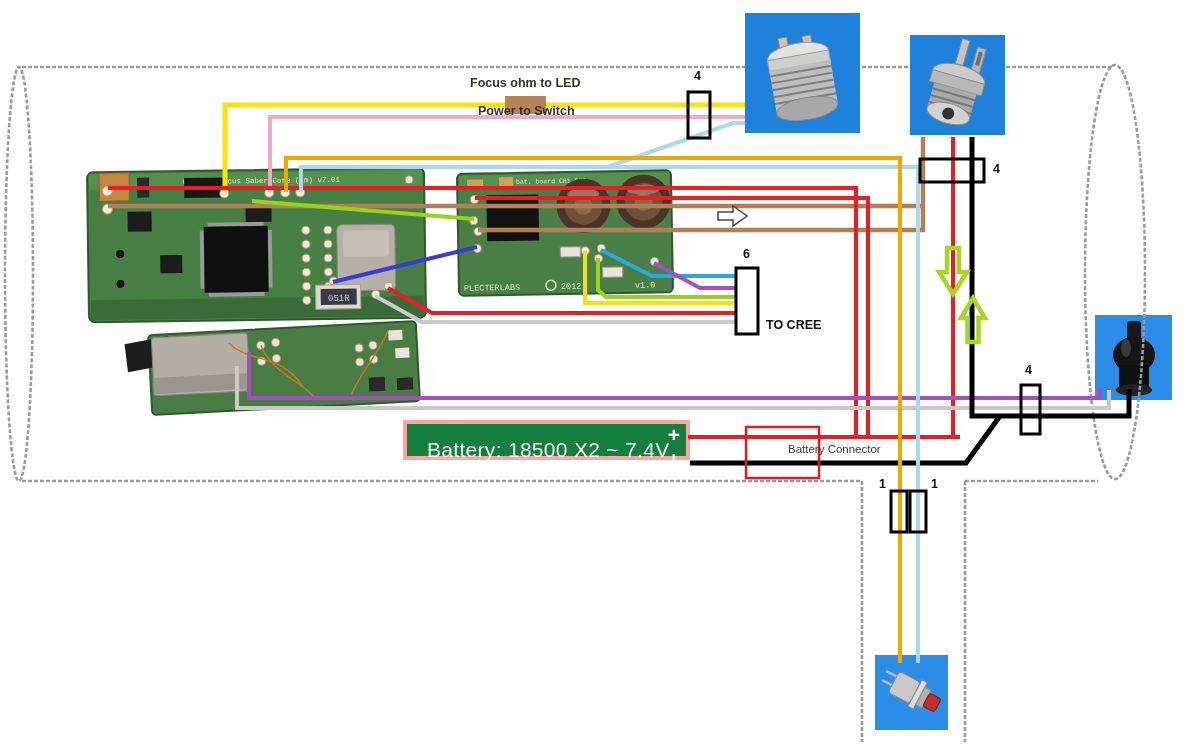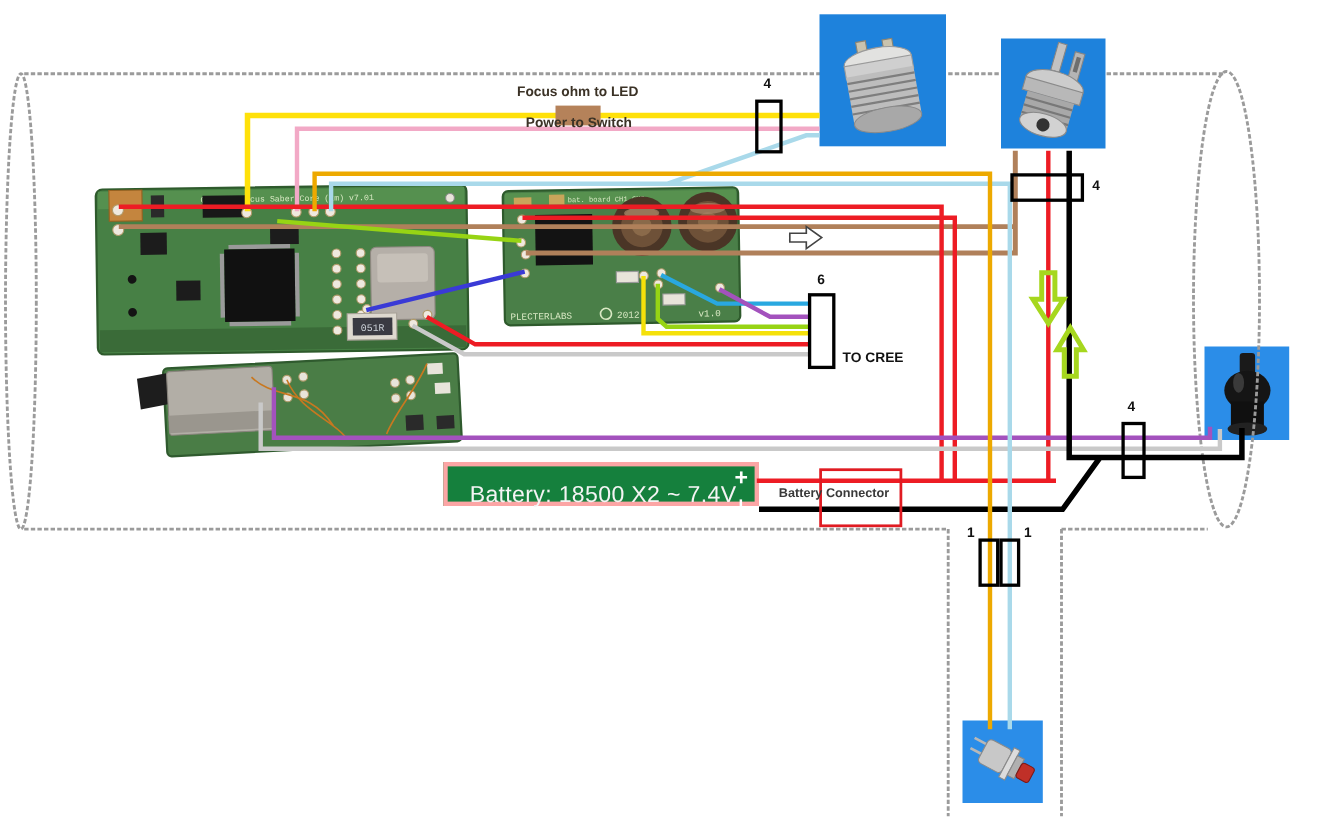--- a/index.html
+++ b/index.html
@@ -8,21 +8,21 @@
          font-family:"Liberation Sans",sans-serif;}
   svg{position:absolute;left:0;top:0;}
   .photo{position:absolute;background:#1e82dc;z-index:2;}
   .lab{position:absolute;z-index:4;font-size:12.5px;font-weight:600;color:#3b3226;white-space:nowrap;}
   .num{position:absolute;z-index:4;font-size:12.5px;font-weight:700;color:#111;}
   #battery{position:absolute;left:403px;top:420px;width:287px;height:40px;z-index:2;
            background:#15803d;border:4px solid #fca5a5;box-sizing:border-box;}
   #battery .btxt{position:absolute;left:20px;top:14px;font-size:21px;color:#f4f4f4;letter-spacing:.3px;}
   #battery .bplus{position:absolute;right:6px;top:-1px;font-size:21px;font-weight:700;color:#fff;}
   #battery .bminus{position:absolute;right:10px;top:27px;font-size:17px;font-weight:700;color:#fff;}
-  #bconn-label{position:absolute;left:708px;top:443px;z-index:4;font-size:11.5px;color:#3a3a3a;font-weight:700;}
+  #bconn-label{position:absolute;left:788px;top:443px;z-index:4;font-size:11.5px;color:#3a3a3a;font-weight:400;}
   .z1{z-index:1}.z3{z-index:3}
 </style>
 </head>
 <body>
 
 <div id="stage">
 
   <svg class="z1" width="1198" height="745">
     <g fill="none" stroke="#9b9b9b" stroke-width="2.6" stroke-dasharray="4 2">
       <path d="M22,67 H1113"></path>

